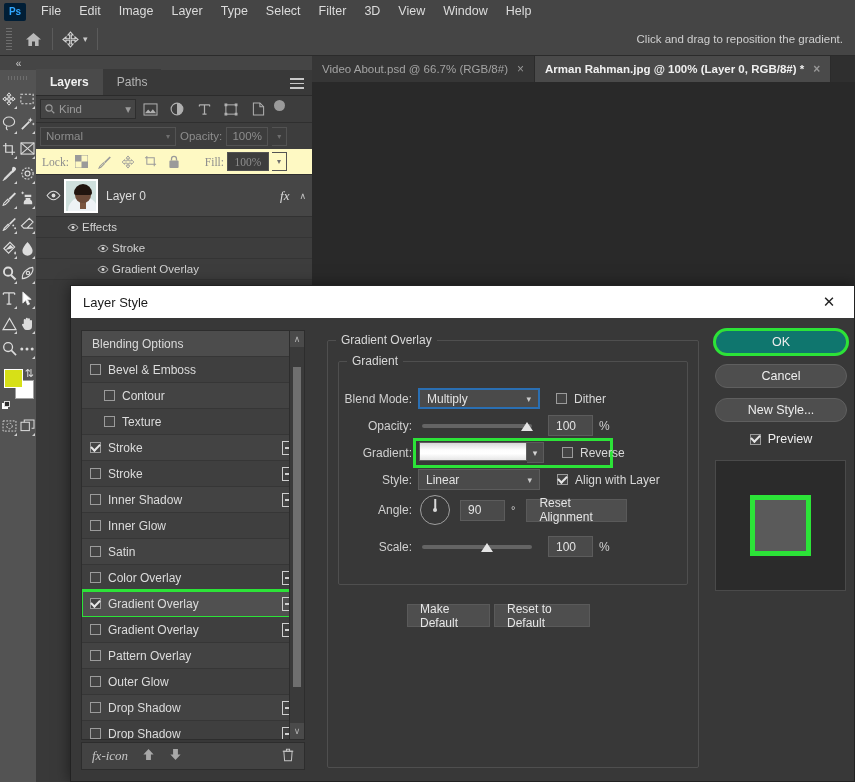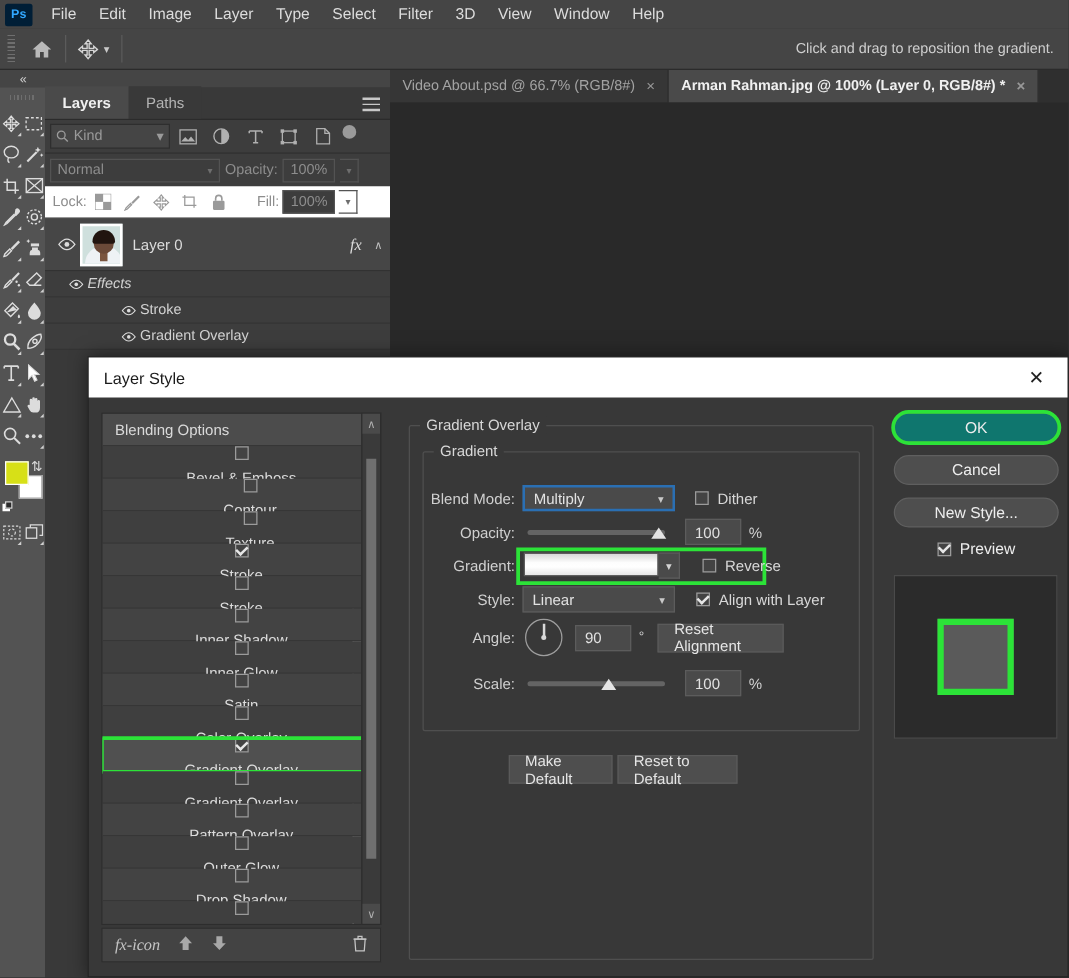--- a/index.html
+++ b/index.html
@@ -139,21 +139,21 @@
   .num-box {
     width: 42px; height: 19px; background: #3d3d3d; border: 1px solid #535353;
     display: flex; align-items: center; justify-content: center;
     font-size: 11.5px; color: #8d8d8d;
   }
   .spin { width: 15px; height: 19px; border: 1px solid #535353; border-left: none;
           display:flex; align-items:center; justify-content:center; font-size: 8px; color: #6e6e6e; }
 
   .lp-lock {
     display: flex; align-items: center; height: 26px; padding: 0 6px; gap: 3px;
-    background: #ffffff; border-bottom: 1px solid #2f2f2f;
+    background: #fef9c3; border-bottom: 1px solid #2f2f2f; font-family: Liberation Serif, serif;
   }
   .lock-ico { width: 20px; height: 20px; display: flex; align-items: center; justify-content: center; }
 
   .lp-list { background: #393939; }
   .layer-row {
     display: flex; align-items: center; height: 42px; padding: 0 6px;
     background: #464646; border-bottom: 1px solid #323232;
   }
   .eye { width: 22px; display: flex; align-items: center; justify-content: center; }
   .thumb {
@@ -169,21 +169,21 @@
   .thumb .neck { position: absolute; left: 14px; top: 19px; width: 6px; height: 9px; background: #7a553f; }
   .layer-name { font-size: 12px; color: #dcdcdc; }
   .fx-mark { margin-left: auto; font-style: italic; font-size: 13px; color: #dcdcdc; font-family: "Liberation Serif", serif; }
   .chev { margin-left: 10px; font-size: 9px; color: #c0c0c0; }
 
   .fx-row {
     display: flex; align-items: center; height: 21px; background: #3d3d3d;
     border-bottom: 1px solid #343434;
   }
   .fx-row .eye { width: 18px; }
-  .fx-row.lvl1 { padding-left: 16px; font-style: italic; }
+  .fx-row.lvl1 { padding-left: 28px; }
   .fx-row.lvl2 { padding-left: 58px; }
   .fx-row span.t { font-size: 11.5px; color: #d2d2d2; }
 
   
   .doctabs {
     position: absolute; top: 56px; left: 312px; width: 543px; height: 26px;
     background: #2f2f2f; display: flex; align-items: stretch;
   }
   .doctab {
     display: flex; align-items: center; padding: 0 10px; gap: 9px;
@@ -219,21 +219,20 @@
   }
   .fx-head {
     height: 26px; display: flex; align-items: center; padding: 0 10px;
     font-size: 12px; color: #dadada; background: #4c4c4c;
     border-bottom: 1px solid #363636;
   }
   .fx-item {
     height: 26px; display: flex; align-items: center; padding: 0 8px;
     border-bottom: 1px solid #363636; background: #434343; gap: 7px;
     position: relative;
-    flex-direction: column;
   }
   .fx-item.alt { background: #3f3f3f; }
   .fx-item.indent { padding-left: 22px; }
   .fx-item.sel { background: #505050; }
   .fx-item span.t { font-size: 12px; color: #dcdcdc; }
   .cbox {
     width: 11px; height: 11px; border: 1px solid #9b9b9b; background: #434343;
     display: flex; align-items: center; justify-content: center; flex: none;
   }
   .cbox.on { background: #434343; }

